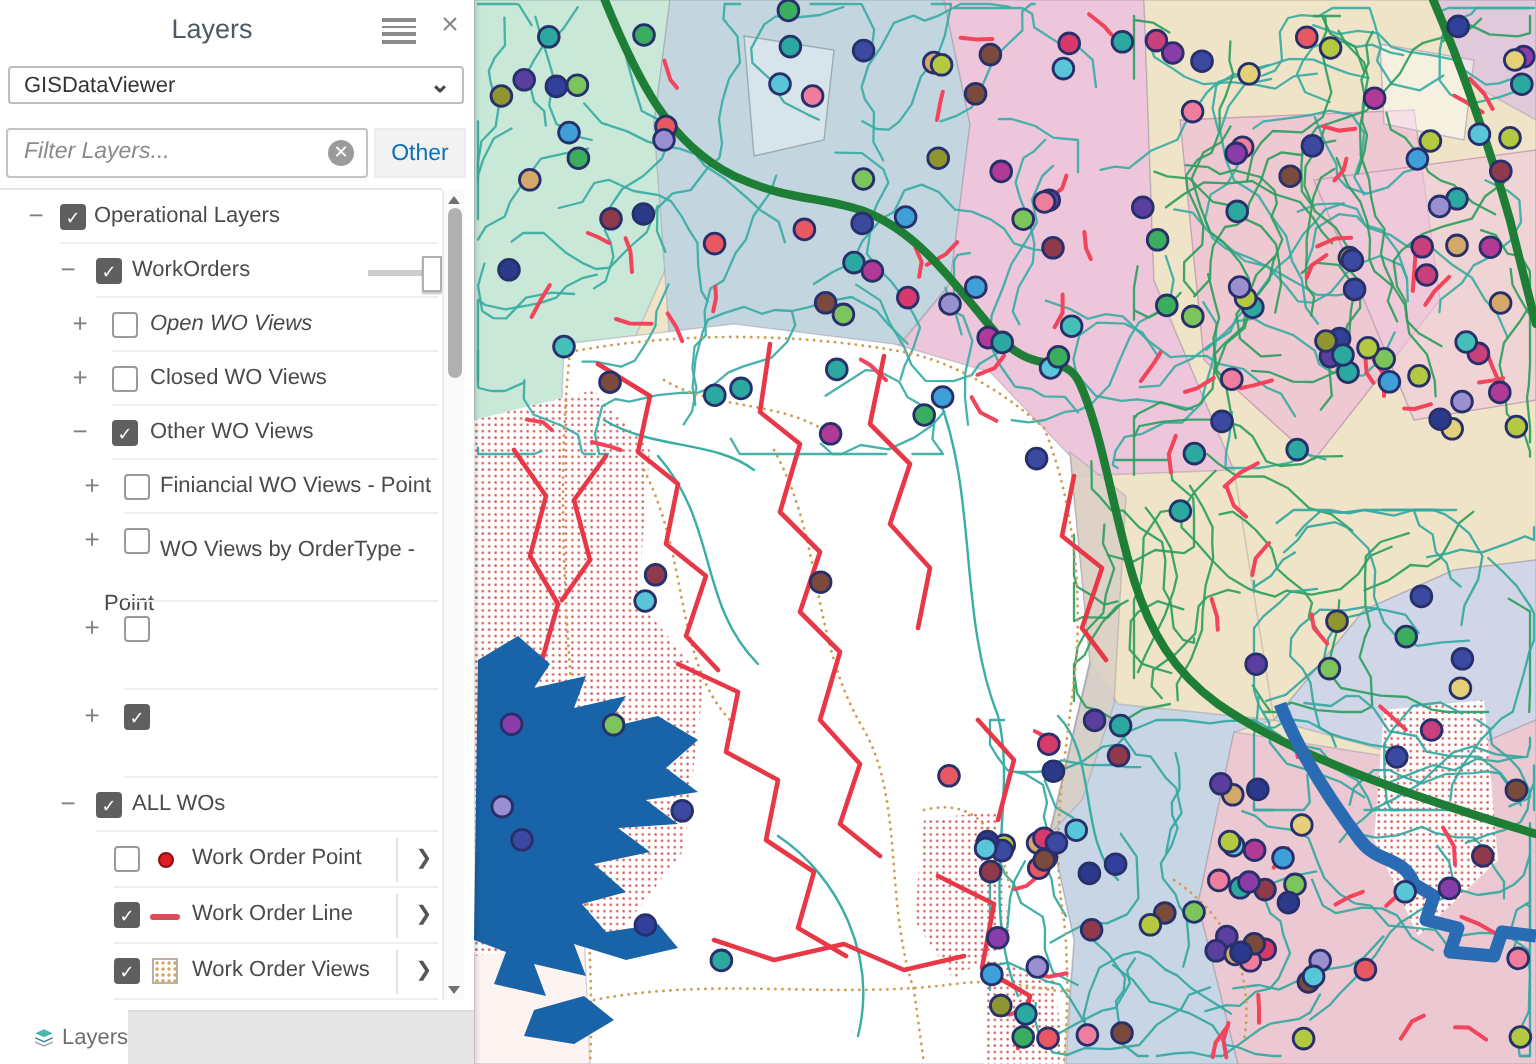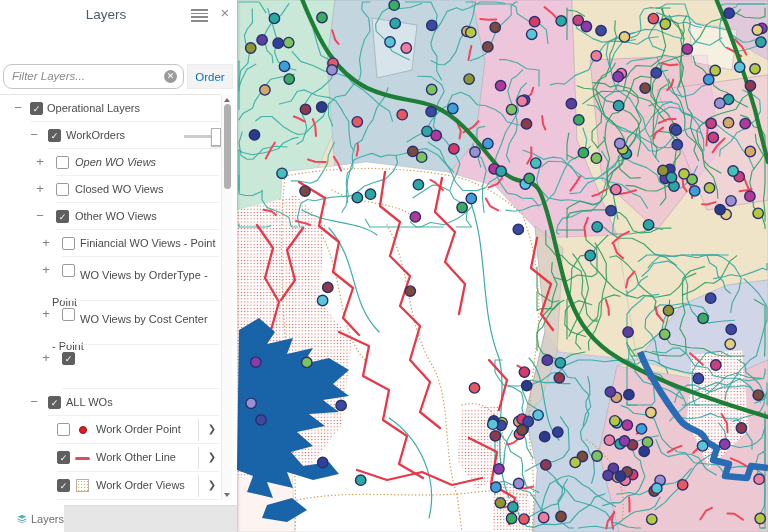--- a/index.html
+++ b/index.html
@@ -13,21 +13,21 @@
                font-size:13.5px;color:#4e5a63;}
   .menu-icon{position:absolute;left:191px;top:9px;width:17px;height:12px;cursor:pointer;}
   .menu-icon span{display:block;height:1.6px;background:#8a8a8a;margin-bottom:2.1px;}
   .close-icon{position:absolute;left:217px;top:4px;font-size:15px;color:#8a8a8a;cursor:pointer;
               width:16px;text-align:center;}
   .viewer-select{position:absolute;left:4px;top:33px;width:228px;height:19px;box-sizing:border-box;
                  border:1px solid #bdbdbd;border-radius:2px;background:#fff;cursor:pointer;}
   .viewer-select .val{position:absolute;left:7px;top:3px;font-size:11px;color:#333;}
   .viewer-select .caret{position:absolute;right:6px;top:1px;font-size:12px;color:#444;font-weight:bold;}
   .filter-input{position:absolute;left:3px;top:64px;width:181px;height:25px;box-sizing:border-box;
-                border:1px solid #c4c4c4;border-radius:9px;background:#fff;}
+                border:1px solid #c4c4c4;border-radius:2px;background:#fff;}
   .filter-ph{position:absolute;left:8px;top:5px;font-size:11.5px;font-style:italic;color:#8a8a8a;}
   .clear-icon{position:absolute;right:6px;top:5px;width:13px;height:13px;border-radius:50%;
               background:#9b9b9b;color:#fff;font-size:9px;line-height:13px;text-align:center;cursor:pointer;}
   .filter-btn{position:absolute;left:187px;top:64px;width:46px;height:25px;background:#f3f3f3;
               border:1px solid #ececec;color:#0a70b8;font-size:11.5px;font-family:inherit;cursor:pointer;}
   
   .tree{position:absolute;left:0;top:94px;width:221px;height:406px;border-top:1px solid #e5e5e5;
         overflow:hidden;}
   .trow{position:relative;}
   .trow .sep{position:absolute;left:30px;right:2px;bottom:0;height:1px;background:#efefef;}
@@ -75,26 +75,30 @@
       <div class="panel-title">Layers</div>
       <div class="menu-icon">
           <span></span>
           <span></span>
           <span></span>
           <span></span>
         </div>
       <div class="close-icon">×</div>
     </div>
 
+    <div class="viewer-select">
+      <span class="val">GISDataViewer</span>
+      <span class="caret">⌄</span>
+    </div>
 
     <div class="filter-input">
       <span class="filter-ph">Filter Layers...</span>
       <span class="clear-icon">✕</span>
     </div>
-    <button class="filter-btn">Order</button>
+    <button class="filter-btn">Other</button>
 
     <div class="tree" id="tree">
         <div class="trow" style="height: 27px;">
           <div class="toggle" style="left: 12px;">−</div>
           <div class="cbx on" style="left: 30px;">✓</div>
           <div class="tlabel" style="left: 47px;">Operational Layers</div>
           <div class="sep" style="left: 30px;"></div>
         </div>
         <div class="trow" style="height: 27px;">
           <div class="toggle" style="left: 28px;">−</div>
@@ -130,21 +134,20 @@
         </div>
         <div class="trow" style="height: 44px;">
           <div class="toggle" style="left: 40px;">+</div>
           <div class="cbx" style="left: 62px;"></div>
           <div class="tlabel wrapped" style="left: 52px; width: 160px; text-indent: 28px;">WO Views by OrderType - Point</div>
           <div class="sep" style="left: 62px;"></div>
         </div>
         <div class="trow" style="height: 44px;">
           <div class="toggle" style="left: 40px;">+</div>
           <div class="cbx" style="left: 62px;"></div>
-          <div class="tlabel wrapped" style="left: 52px; width: 160px; text-indent: 28px;">WO Views by Cost Center - Point</div>
           <div class="sep" style="left: 62px;"></div>
         </div>
         <div class="trow" style="height: 44px;">
           <div class="toggle" style="left: 40px;">+</div>
           <div class="cbx on" style="left: 62px;">✓</div>
           <div class="sep" style="left: 62px;"></div>
         </div>
         <div class="trow" style="height: 27px;">
           <div class="toggle" style="left: 28px;">−</div>
           <div class="cbx on" style="left: 48px;">✓</div>
@@ -155,21 +158,21 @@
           <div class="cbx" style="left: 57px;"></div>
           <div class="sym-point"></div>
           <div class="tlabel" style="left: 96px;">Work Order Point</div>
           <div class="vsep"></div>
           <div class="chev">❯</div>
           <div class="sep" style="left: 57px;"></div>
         </div>
         <div class="trow" style="height: 28px;">
           <div class="cbx on" style="left: 57px;">✓</div>
           <div class="sym-line"></div>
-          <div class="tlabel" style="left: 96px;">Work Other Line</div>
+          <div class="tlabel" style="left: 96px;">Work Order Line</div>
           <div class="vsep"></div>
           <div class="chev">❯</div>
           <div class="sep" style="left: 57px;"></div>
         </div>
         <div class="trow" style="height: 28px;">
           <div class="cbx on" style="left: 57px;">✓</div>
           <div class="sym-poly"></div>
           <div class="tlabel" style="left: 96px;">Work Order Views</div>
           <div class="vsep"></div>
           <div class="chev">❯</div>

